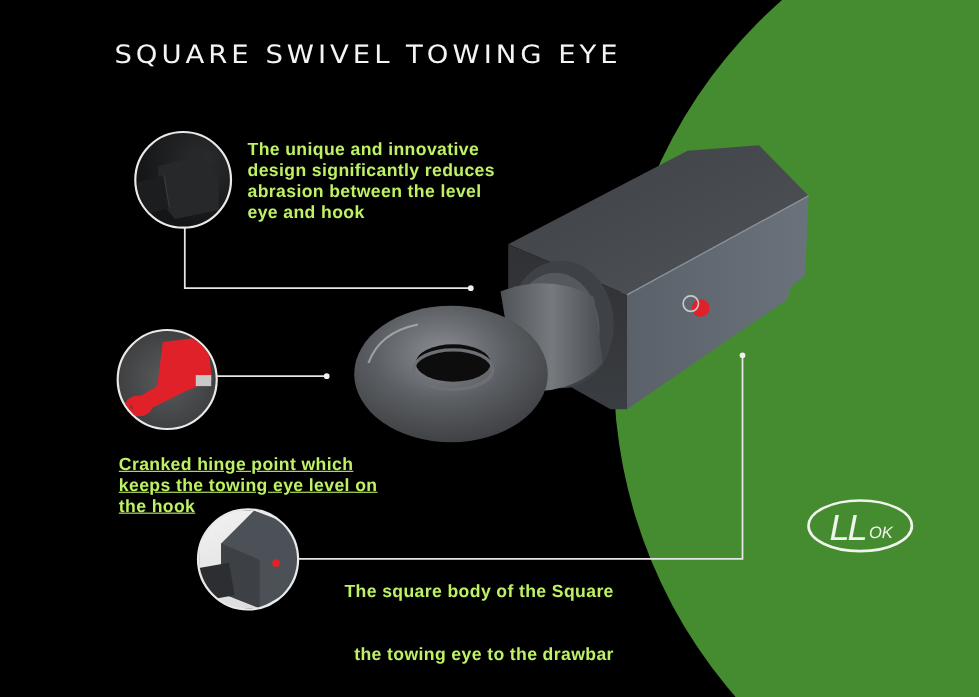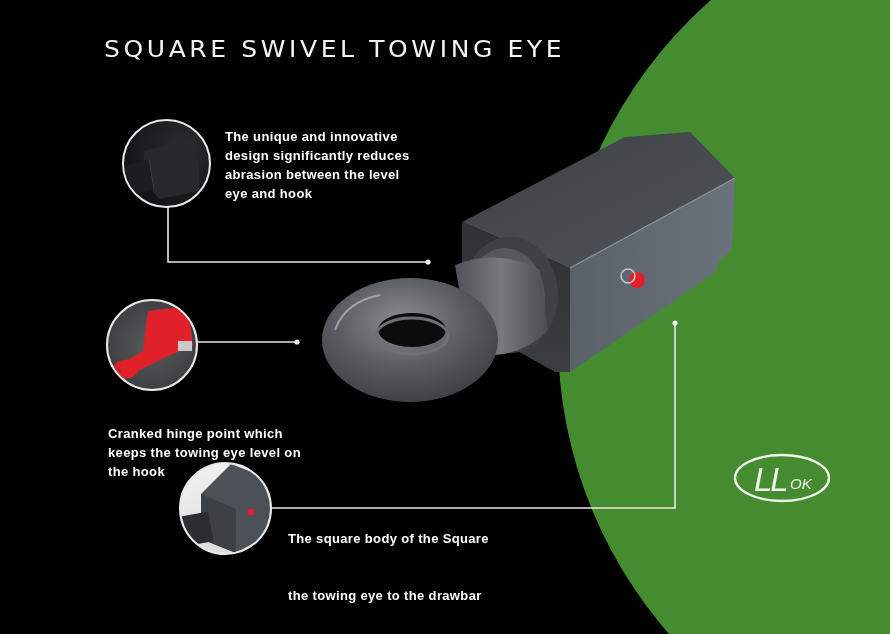--- a/index.html
+++ b/index.html
@@ -4,21 +4,21 @@
 <style>
   html, body { margin: 0; padding: 0; background: #000; }
   body { width: 890px; height: 634px; position: relative; overflow: hidden;
          font-family: "DejaVu Sans", "Liberation Sans", sans-serif; color: #fff; }
   .green-disc { position: absolute; left: 558px; top: -112px; width: 900px; height: 900px;
                 border-radius: 50%; }
   .title { position: absolute; left: 104px; top: 36px; font-family: "DejaVu Sans", sans-serif;
            font-weight: normal; font-size: 25px; letter-spacing: 3.6px; color: #f4f4f4;
            white-space: nowrap; margin: 0; transform: scaleY(0.92); transform-origin: left top; }
   .callout-text { position: absolute; font-family: "Liberation Sans", sans-serif; font-weight: bold;
-                  font-size: 13px; line-height: 19px; color: #ffffff; letter-spacing: 0.35px; margin: 0; }
+                  font-size: 16px; line-height: 19px; color: #bef264; letter-spacing: 0.35px; margin: 0; }
   .thumb { position: absolute; border-radius: 50%; border: 2px solid #e9e9e9; overflow: hidden; box-sizing: border-box; }
   .line-layer { position: absolute; left: 0; top: 0; }
   .product { position: absolute; left: 0; top: 0; }
   .logo { position: absolute; left: 732px; top: 452px; width: 100px; height: 52px; }
 </style>
 </head>
 <body>
 
 <div class="green-disc" style="background:#458b2f"></div>
 
@@ -99,35 +99,35 @@
   <span>eye and hook</span>
 </p>
 
 <div class="thumb" style="left:106px;top:299px;width:92px;height:92px;background:radial-gradient(circle at 50% 50%, #5a5b5c, #3c3d3e 80%);">
   <svg width="88" height="88" viewBox="0 0 88 88">
     <path d="M40,10 L80,5 L85,45 L60,55 L30,70 L15,75 L10,65 L35,50 Z" fill="#e0212a"></path>
     <ellipse cx="18" cy="68" rx="10" ry="7" fill="none" stroke="#e0212a" stroke-width="5"></ellipse>
     <rect x="70" y="40" width="14" height="10" fill="#c9c9c9"></rect>
   </svg>
 </div>
-<p class="callout-text" style="left:108px;top:424px;width:240px;">
+<p class="callout-text" style="left:108px;top:413px;width:240px;text-decoration:underline;">
   <span>Cranked hinge point which</span><br>
   <span>keeps the towing eye level on</span><br>
   <span>the hook</span>
 </p>
 
 <div class="thumb" style="left:179px;top:462px;width:93px;height:93px;background:linear-gradient(160deg,#f2f2f2,#d9d9d9);">
   <svg width="89" height="89" viewBox="0 0 89 89">
     <polygon points="20,30 50,0 89,15 89,70 55,89 20,75" fill="#4c5157"></polygon>
     <polygon points="20,30 55,45 55,89 20,75" fill="#3d4146"></polygon>
     <rect x="0" y="50" width="30" height="30" fill="#2c2e31" transform="rotate(-10 15 65)"></rect>
     <circle cx="70" cy="48" r="3.5" fill="#e0212a"></circle>
   </svg>
 </div>
-<p class="callout-text" style="left:288px;top:529px;width:270px;">
+<p class="callout-text" style="left:288px;top:529px;width:270px;text-align:right;">
   <span>The square body of the Square</span><br>
   <br>
   <br>
   <span>the towing eye to the drawbar</span>
 </p>
 
 <svg class="logo" viewBox="0 0 100 52">
   <ellipse cx="50" cy="26" rx="47" ry="23" fill="none" stroke="#f0f4ec" stroke-width="2.4"></ellipse>
   <text x="22" y="39" fill="#f0f4ec" font-family="Liberation Sans, sans-serif" font-style="italic" font-size="33" letter-spacing="-2">LL</text>
   <text x="58" y="37" fill="#f0f4ec" font-family="Liberation Sans, sans-serif" font-style="italic" font-size="15">OK</text>

